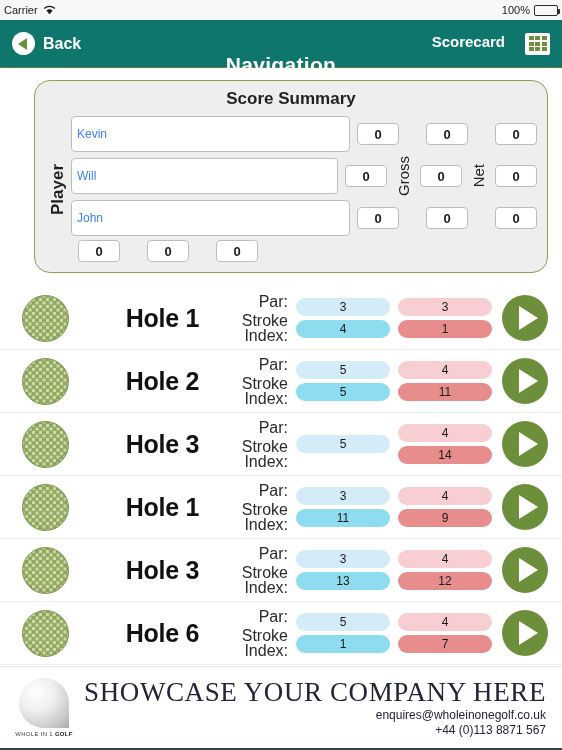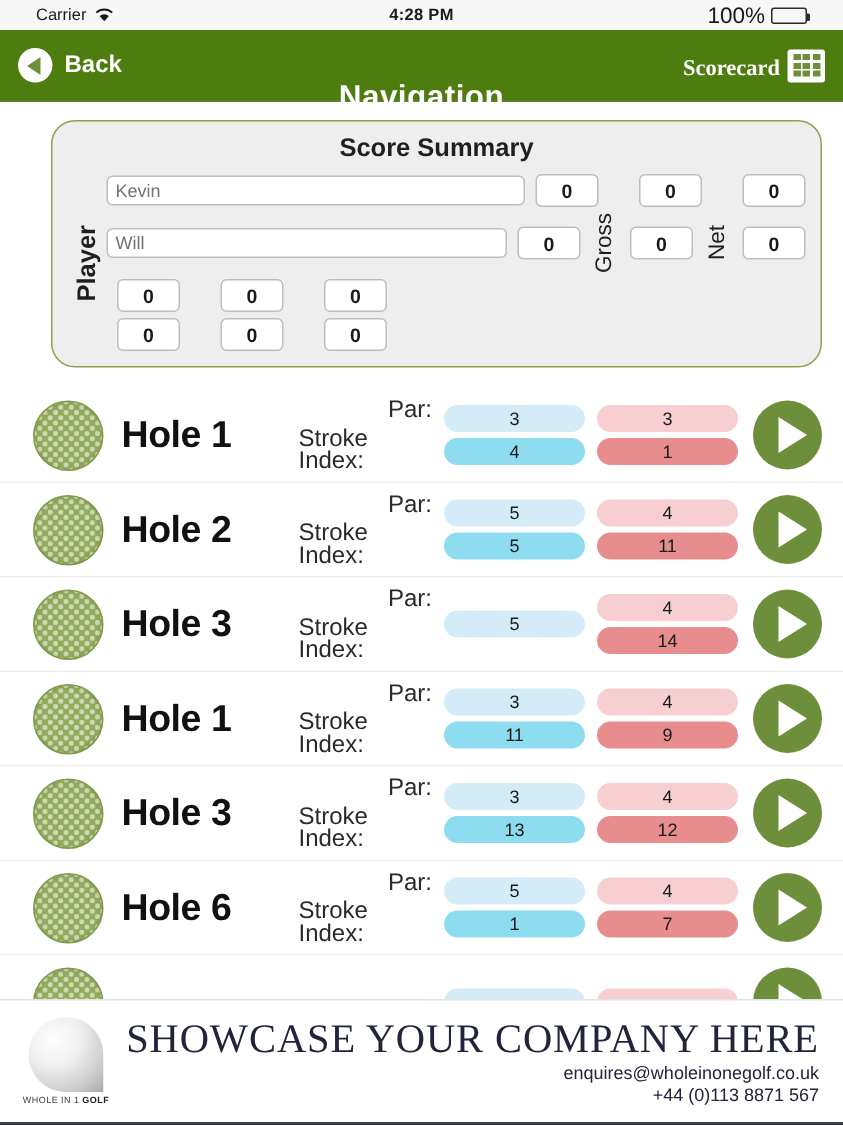--- a/index.html
+++ b/index.html
@@ -19,40 +19,40 @@
     background: #ffffff;
     overflow: hidden;
   }
 
   
   .statusbar {
     height: 20px;
     background: #f7f7f7;
     display: flex;
     align-items: center;
-    padding: 0 24px;
+    padding: 0 4px;
     font-size: 11px;
     color: #1a1a1a;
     position: relative;
   }
   .status-left { display: flex; align-items: center; gap: 5px; }
   .status-center {
     position: absolute;
     left: 0; right: 0;
     text-align: center;
     font-weight: bold;
     font-size: 11px;
     letter-spacing: .2px;
   }
   .status-right {
     margin-left: auto;
     display: flex;
     align-items: center;
     gap: 4px;
-    font-size: 15px;
+    font-size: 11px;
     position: relative;
     z-index: 2;
   }
   .wifi-icon { display: block; }
   .battery {
     width: 24px; height: 11px;
     border: 1px solid #2b2b2b;
     border-radius: 2px;
     position: relative;
     padding: 1px;
@@ -63,21 +63,21 @@
     right: -3px; top: 3px;
     width: 2px; height: 5px;
     background: #2b2b2b;
     border-radius: 0 1px 1px 0;
   }
   .battery-fill { width: 100%; height: 100%; background: #2b2b2b; border-radius: 1px; }
 
   
   .navbar {
     height: 48px;
-    background: #4d7c0f;
+    background: #0f766e;
     display: flex;
     align-items: center;
     padding: 16px 12px;
     position: relative;
     border-bottom: 1px solid #5e7e33;
   }
   .nav-back {
     display: flex;
     align-items: center;
     gap: 8px;
@@ -111,25 +111,24 @@
     color: #ffffff;
     font-size: 21px;
     font-weight: bold;
     letter-spacing: .3px;
     pointer-events: none;
     margin-top: 42px;
   }
   .nav-right {
     margin-left: auto;
     display: flex;
-    align-items: flex-end;
-    gap: 5px;
+    align-items: flex-start;
+    gap: 20px;
     cursor: pointer;
     z-index: 2;
-    font-family: Liberation Serif, serif;
   }
   .nav-right-label {
     color: #ffffff;
     font-size: 15px;
     font-weight: bold;
   }
   .grid-icon {
     width: 25px; height: 22px;
     border: 2px solid #ffffff;
     border-radius: 2px;
@@ -169,26 +168,26 @@
     align-items: center;
     justify-content: center;
   }
   .vlabel.player { font-weight: bold; font-size: 17px; width: 26px; }
   .vlabel.col { width: 20px; font-size: 15px; }
 
   .rows { display: flex; flex-direction: column; gap: 4px; flex: 1; }
   .srow { display: flex; align-items: center; gap: 0; }
   .name-field {
     flex: 1;
-    height: 20px;
+    height: 36px;
     background: #ffffff;
     border: 1px solid #bdbdbd;
     border-radius: 4px;
     font-size: 12px;
-    color: #737373;
+    color: #3b82f6;
     padding: 0 5px;
     display: flex;
     align-items: center;
     font-family: "Liberation Sans", sans-serif;
   }
   .score-group { display: flex; align-items: center; }
   .score-box {
     width: 42px;
     height: 22px;
     background: #ffffff;
@@ -198,21 +197,21 @@
     align-items: center;
     justify-content: center;
     font-size: 13px;
     font-weight: bold;
     color: #1a1a1a;
     margin-left: 7px;
   }
   .colspacer { width: 20px; }
 
   
-  .holes { margin-top: 14px; }
+  .holes { margin-top: 14px; text-align: right; }
   .hole-row {
     height: 63px;
     display: flex;
     align-items: center;
     padding: 0 14px 0 22px;
     border-bottom: 1px solid #ededed;
     background: #ffffff;
     cursor: pointer;
   }
   .ball {
@@ -353,21 +352,20 @@
 <div id="app">
 
   <div class="statusbar">
     <div class="status-left">
       <span>Carrier</span>
       <svg class="wifi-icon" width="13" height="10" viewBox="0 0 13 10">
         <path d="M6.5 9.2 L3.4 5.6 A4.8 4.8 0 0 1 9.6 5.6 Z" fill="#1a1a1a"></path>
         <path d="M1.2 3.4 A7.8 7.8 0 0 1 11.8 3.4" stroke="#1a1a1a" stroke-width="1.3" fill="none"></path>
       </svg>
     </div>
-    <div class="status-center">4:28 PM</div>
     <div class="status-right">
       <span>100%</span>
       <span class="battery"><span class="battery-fill"></span></span>
     </div>
   </div>
 
   <div class="navbar">
     <div class="nav-back">
       <span class="back-circle">
           <span class="back-tri"></span>
@@ -414,20 +412,21 @@
             <div class="score-group">
               <div class="score-box">0</div>
               <div class="vlabel col" style="margin-left:6px">Gross</div>
               <div class="score-box">0</div>
               <div class="vlabel col" style="margin-left:6px">Net</div>
               <div class="score-box">0</div>
             </div>
           </div>
 
           <div class="srow">
+            <div class="name-field">John</div>
             <div class="score-group">
               <div class="score-box">0</div>
               <div class="colspacer"></div>
               <div class="score-box">0</div>
               <div class="colspacer"></div>
               <div class="score-box">0</div>
             </div>
           </div>
 
           <div class="srow">

